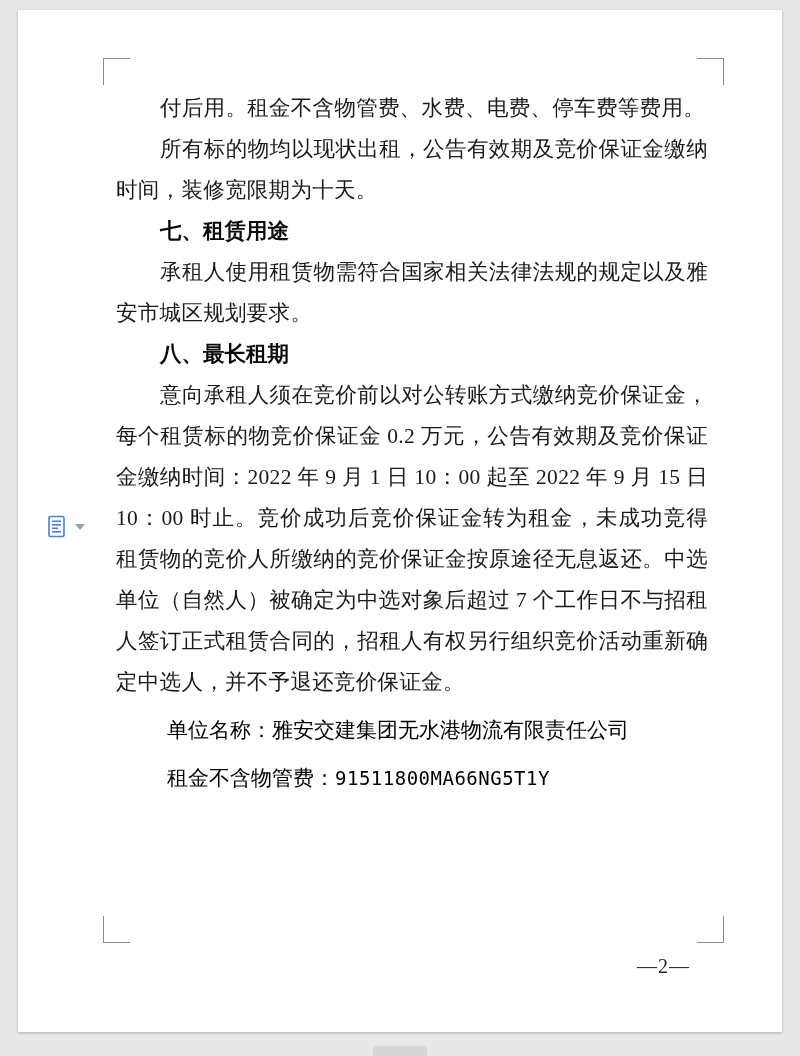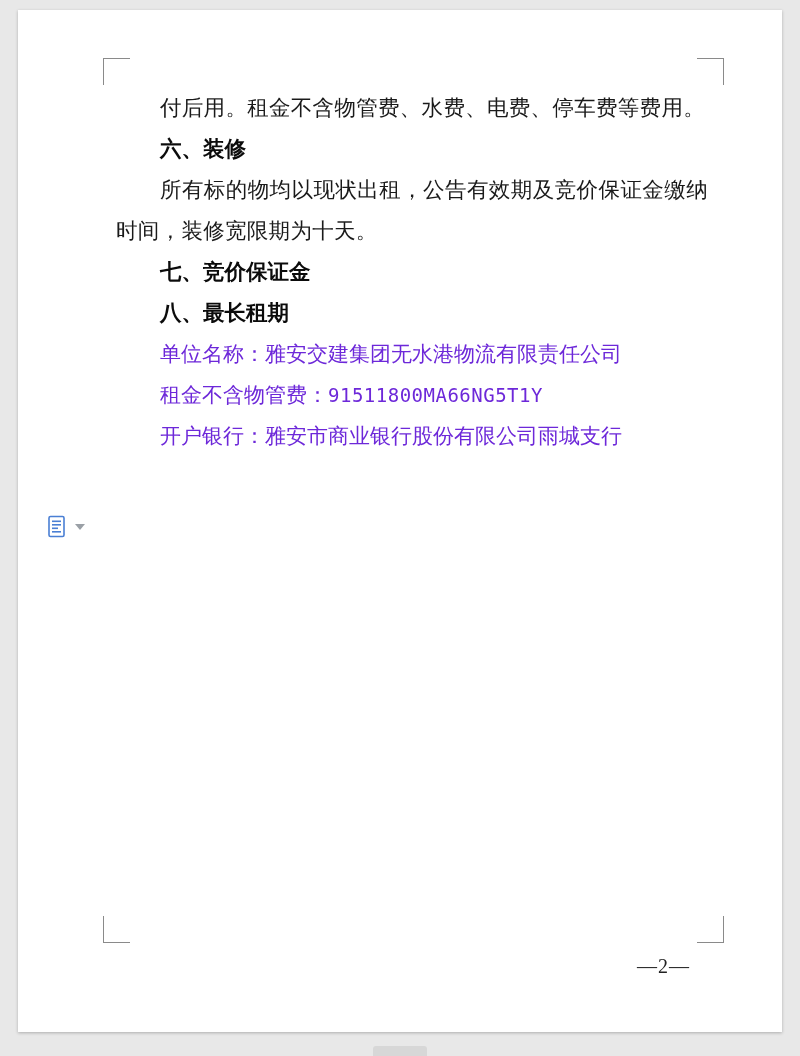--- a/index.html
+++ b/index.html
@@ -58,23 +58,23 @@
     line-height: 41px;
     font-weight: bold;
     color: #0b0b0b;
     text-indent: 44px;
     margin: 0;
     font-family: "Liberation Sans", sans-serif;
   }
   .info-line {
     font-size: 21px;
     line-height: 41px;
-    color: #6d28d9;
+    color: #000000;
     text-indent: 44px;
-    margin: 0;
+    margin: 7px;
   }
   .mono-ish { font-family: "DejaVu Sans Mono", monospace; font-size: 19px; letter-spacing: 0.5px; }
 
   .page-number {
     position: absolute;
     left: 0;
     right: 0;
     top: 945px;
     text-align: right;
     padding-right: 92px;
@@ -119,33 +119,31 @@
 
 <div class="page">
 
   <div class="crop tl"></div>
   <div class="crop tr"></div>
   <div class="crop bl"></div>
   <div class="crop br"></div>
 
   <div class="content">
     <p class="para indent">付后用。租金不含物管费、水费、电费、停车费等费用。</p>
-    <p class="heading">六、装修</p>
     <p class="para indent">所有标的物均以现状出租，公告有效期及竞价保证金缴纳时间，装修宽限期为十天。</p>
-    <p class="heading">七、竞价保证金</p>
+    <p class="heading">七、租赁用途</p>
+    <p class="para indent">承租人使用租赁物需符合国家相关法律法规的规定以及雅安市城区规划要求。</p>
     <p class="heading">八、最长租期</p>
+    <p class="para indent">意向承租人须在竞价前以对公转账方式缴纳竞价保证金，每个租赁标的物竞价保证金 0.2 万元，公告有效期及竞价保证金缴纳时间：2022 年 9 月 1 日 10：00 起至 2022 年 9 月 15 日 10：00 时止。竞价成功后竞价保证金转为租金，未成功竞得租赁物的竞价人所缴纳的竞价保证金按原途径无息返还。中选单位（自然人）被确定为中选对象后超过 7 个工作日不与招租人签订正式租赁合同的，招租人有权另行组织竞价活动重新确定中选人，并不予退还竞价保证金。</p>
 
     <p class="info-line">
       <span>单位名称：</span><span>雅安交建集团无水港物流有限责任公司</span>
     </p>
     <p class="info-line">
       <span>租金不含物管费：</span><span class="mono-ish">91511800MA66NG5T1Y</span>
-    </p>
-    <p class="info-line">
-      <span>开户银行：</span><span>雅安市商业银行股份有限公司雨城支行</span>
     </p>
   </div>
 
   <div class="page-number">—2—</div>
 
   <div class="gutter-widget">
     <span class="doc-icon">
       <svg width="22" height="24" viewBox="0 0 22 24" xmlns="http://www.w3.org/2000/svg">
         <rect x="1" y="1.5" width="15" height="20" rx="1.5" fill="#ffffff" stroke="#4a7fd4" stroke-width="1.6"></rect>
         <rect x="4" y="5.5" width="9" height="1.6" fill="#4a7fd4"></rect>

